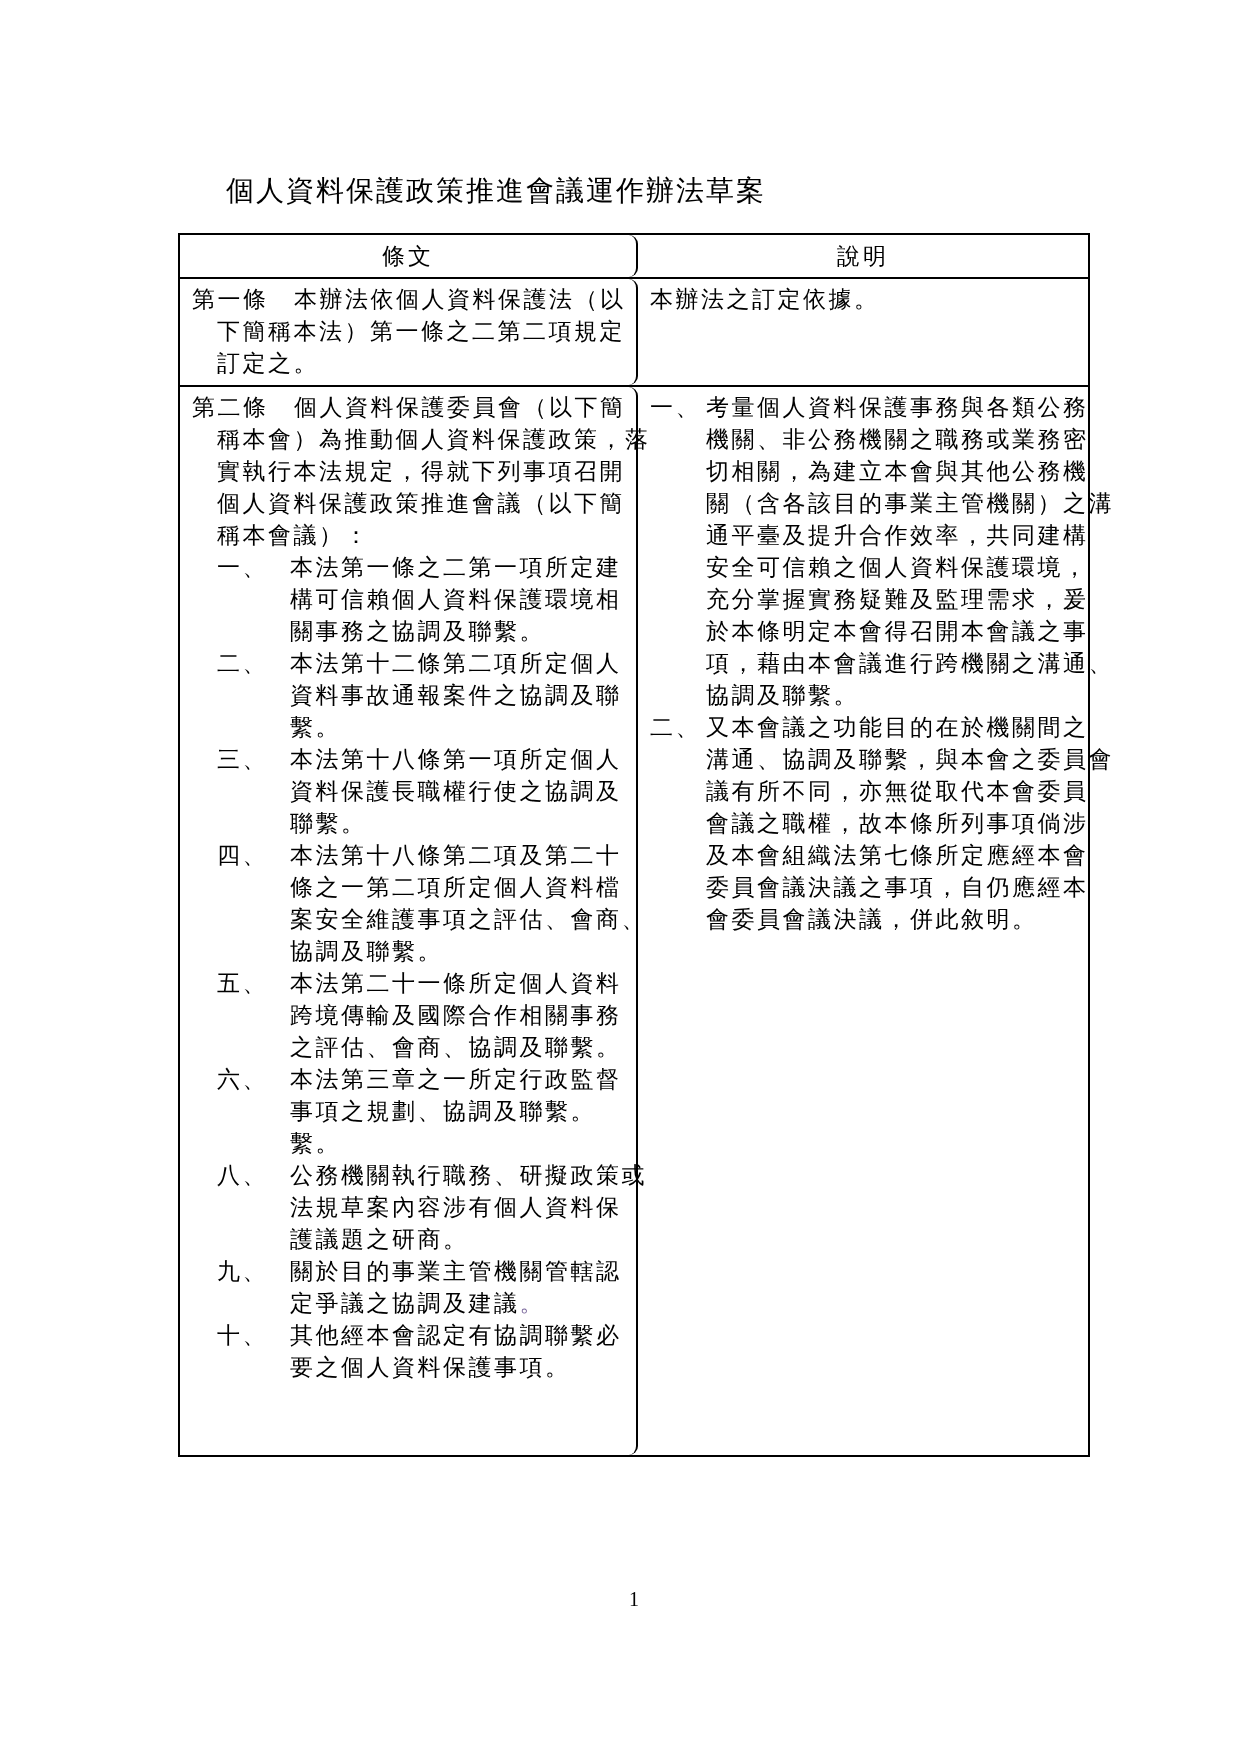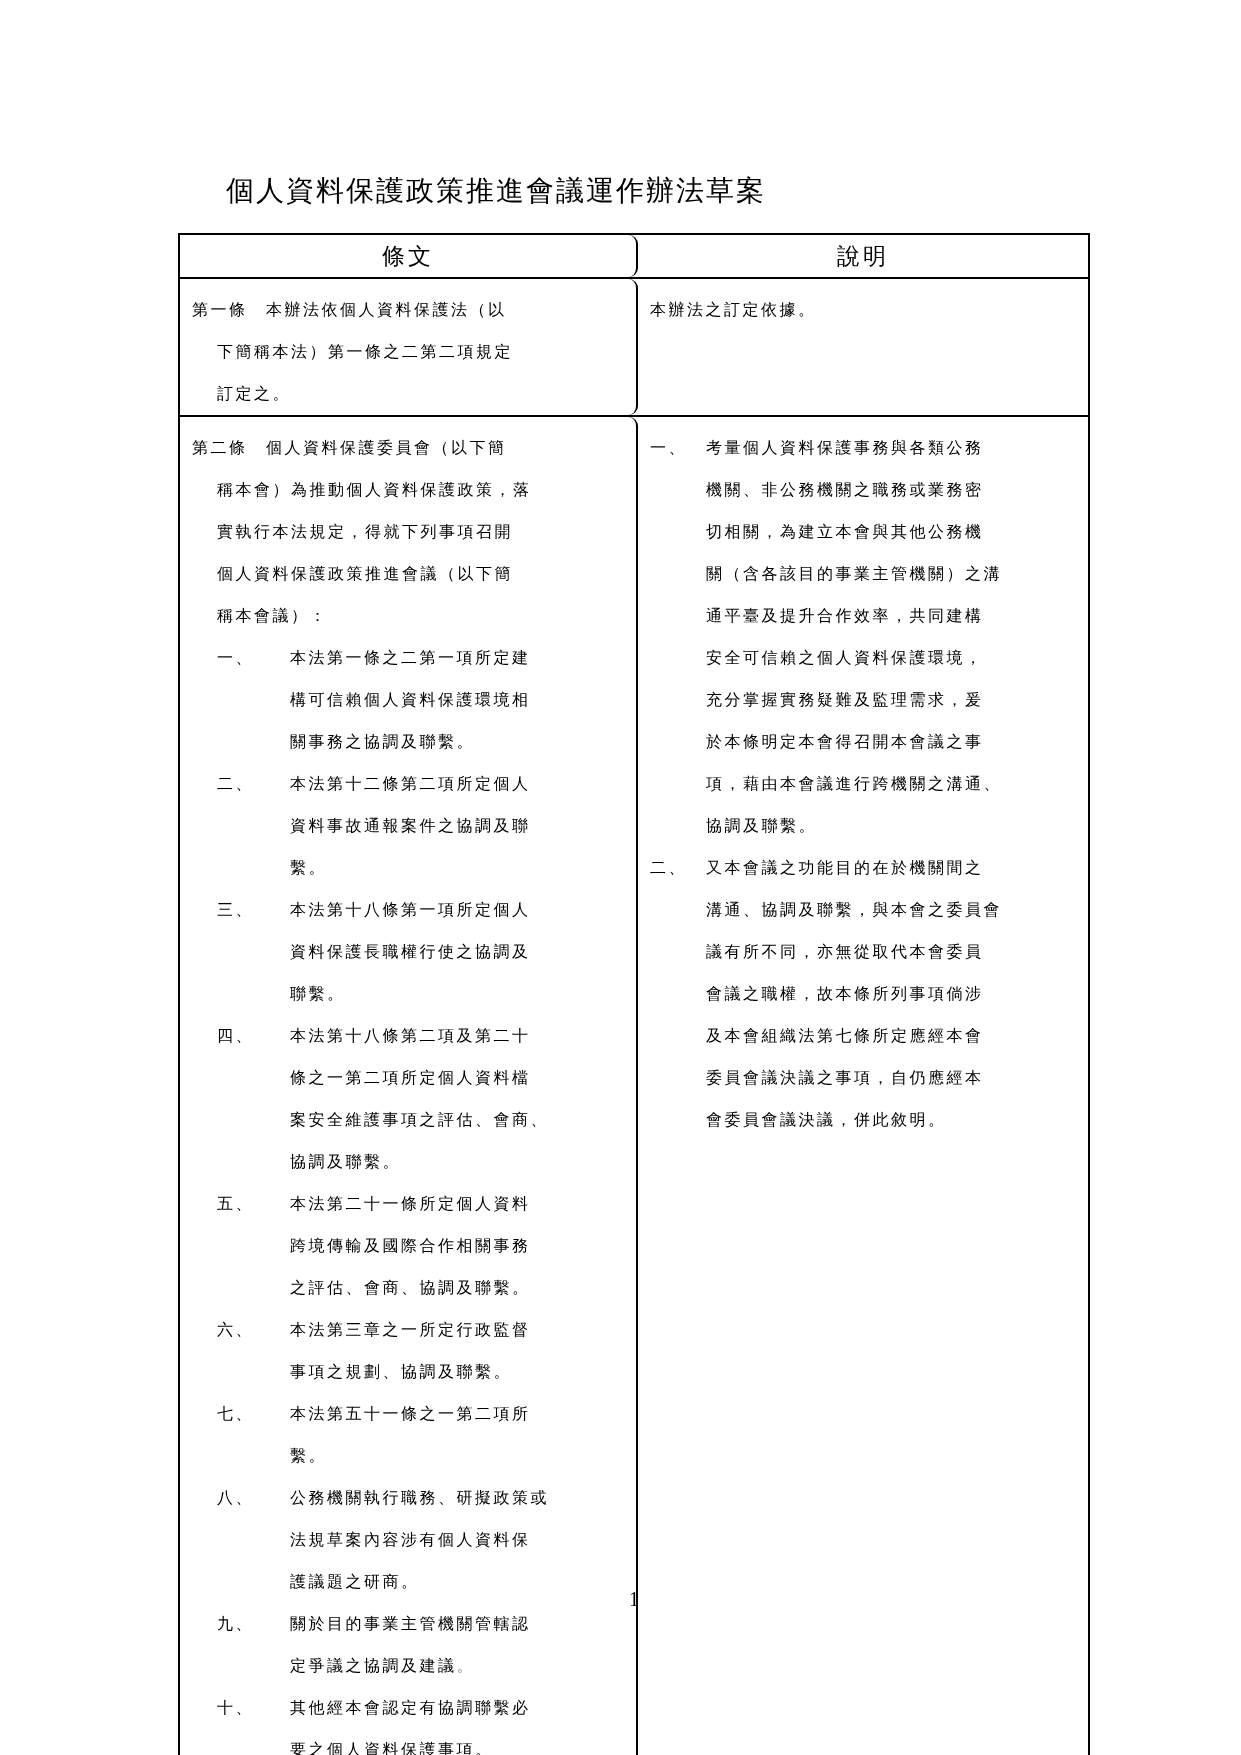--- a/index.html
+++ b/index.html
@@ -20,23 +20,22 @@
   .t-row + .t-row { border-top:2px solid #000; }
   .cell { box-sizing:border-box; padding:5px 8px 5px 12px; }
   .col-l { width:458px; border-right:2px solid #000; flex:none;border-radius:9px; }
   .col-r { flex:1; }
   .th {
     display:flex; align-items:center; justify-content:center;
     height:42px; padding:0; font-size:23px; letter-spacing:3px;
   }
   .row-2 .cell { min-height:1068px;padding-left:12px; }
   .ln {
-    font-size:16px; letter-spacing:2.5px; line-height:32px; height:32px;
+    font-size:23px; letter-spacing:2.5px; line-height:32px; height:32px;
     white-space:pre;
-    margin-top:10px;
   }
   .p-cont   { padding-left:25px; }
   .item-first-l { padding-left:25px; }
   .item-cont-l  { padding-left:98px; }
   .marker-l { display:inline-block; width:73px; }
   .item-first-r { padding-left:0; }
   .item-cont-r  { padding-left:56px; }
   .marker-r { display:inline-block; width:56px; }
   .rev-mark { color:#7d6b9e; }
   .page-number {
@@ -107,21 +106,20 @@
             <div>
               <div class="ln item-first-l"><span class="marker-l">五、</span><span>本法第二十一條所定個人資料</span></div>
               <div class="ln item-cont-l">跨境傳輸及國際合作相關事務</div>
               <div class="ln item-cont-l">之評估、會商、協調及聯繫。</div>
             </div>
             <div>
               <div class="ln item-first-l"><span class="marker-l">六、</span><span>本法第三章之一所定行政監督</span></div>
               <div class="ln item-cont-l">事項之規劃、協調及聯繫。</div>
             </div>
             <div>
-              <div class="ln item-first-l"><span class="marker-l">七、</span><span>本法第五十一條之一第二項所</span></div>
               <div class="ln item-cont-l">繫。</div>
             </div>
             <div>
               <div class="ln item-first-l"><span class="marker-l">八、</span><span>公務機關執行職務、研擬政策或</span></div>
               <div class="ln item-cont-l">法規草案內容涉有個人資料保</div>
               <div class="ln item-cont-l">護議題之研商。</div>
             </div>
             <div>
               <div class="ln item-first-l"><span class="marker-l">九、</span><span>關於目的事業主管機關管轄認</span></div>
               <div class="ln item-cont-l">定爭議之協調及建議<span class="rev-mark">。</span></div>

